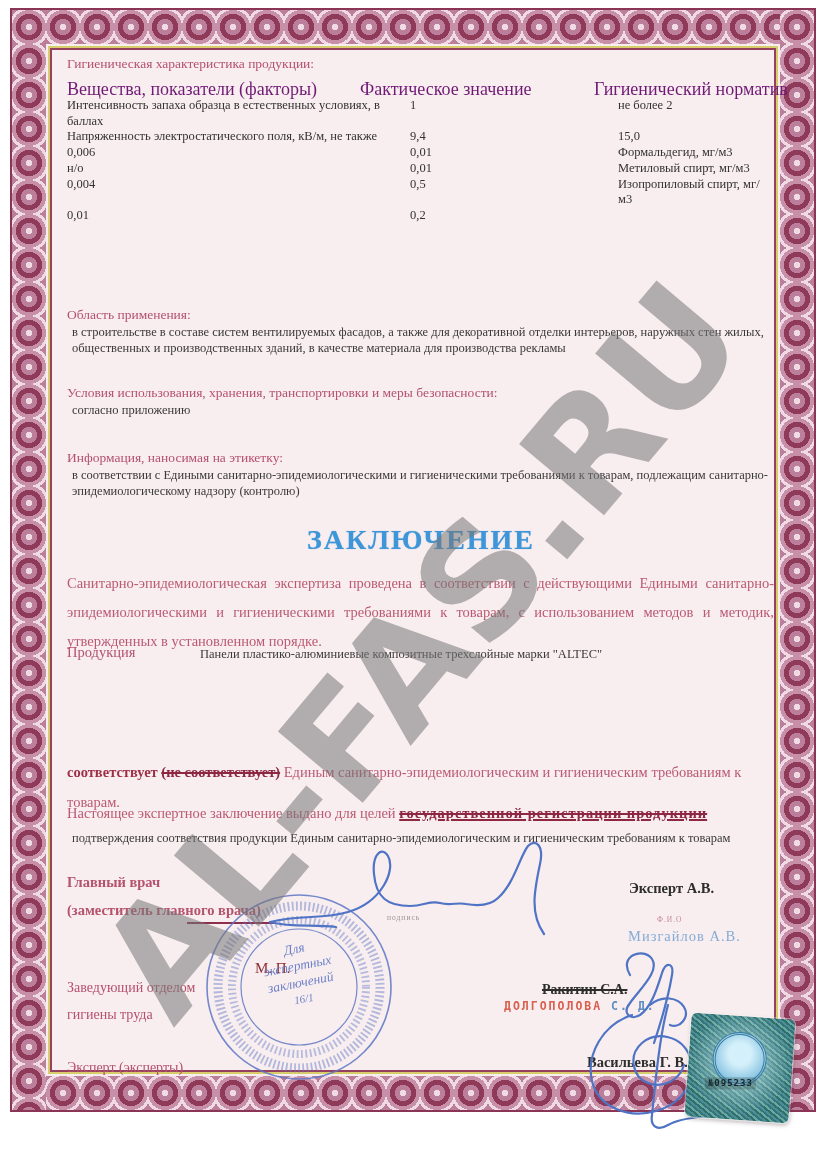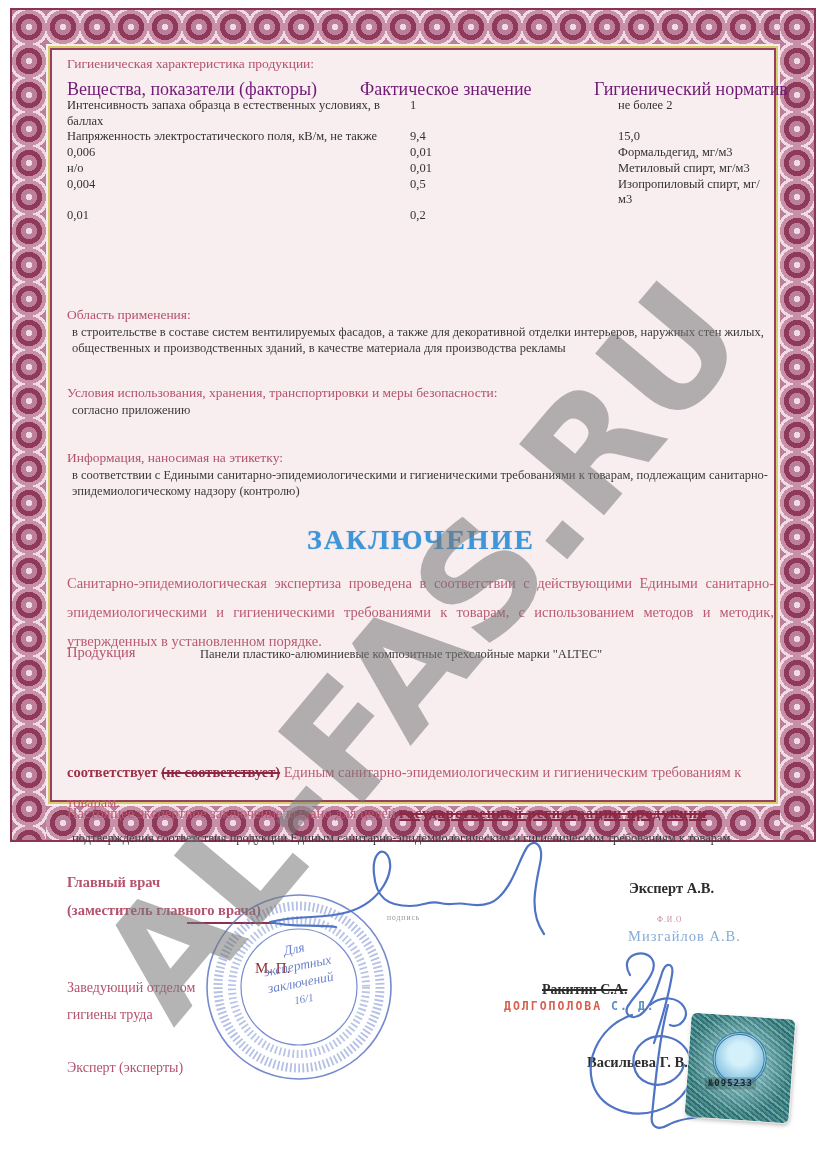--- a/index.html
+++ b/index.html
@@ -1,17 +1,17 @@
 <!DOCTYPE html>
 <html><head>
 <meta charset="utf-8">
 <style>
   html,body{margin:0;padding:0;background:#ffffff;width:827px;height:1170px;overflow:hidden;
     font-family:"Liberation Serif","DejaVu Serif",serif;}
-  .page{position:absolute;left:10px;top:8px;width:806px;height:834px;background:#f8edef;
+  .page{position:absolute;left:10px;top:8px;width:806px;height:1104px;background:#f8edef;
     border:2px solid #8a3553;box-sizing:border-box;}
   
   .b-strip{position:absolute;background-color:#a56f8b;
     background-image:
       repeating-radial-gradient(circle at 50% 50%, #f0dae4 0 3px, #bb7f9c 3px 8px, #8e3a58 8px 13px, #c890a8 13px 17px);
     background-size:34px 34px;z-index:2;}
   .b-top{left:0;top:0;right:0;height:34px;}
   .b-bottom{left:0;bottom:0;right:0;height:34px;}
   .b-left{left:0;top:0;bottom:0;width:34px;}
   .b-right{right:0;top:0;bottom:0;width:34px;}

